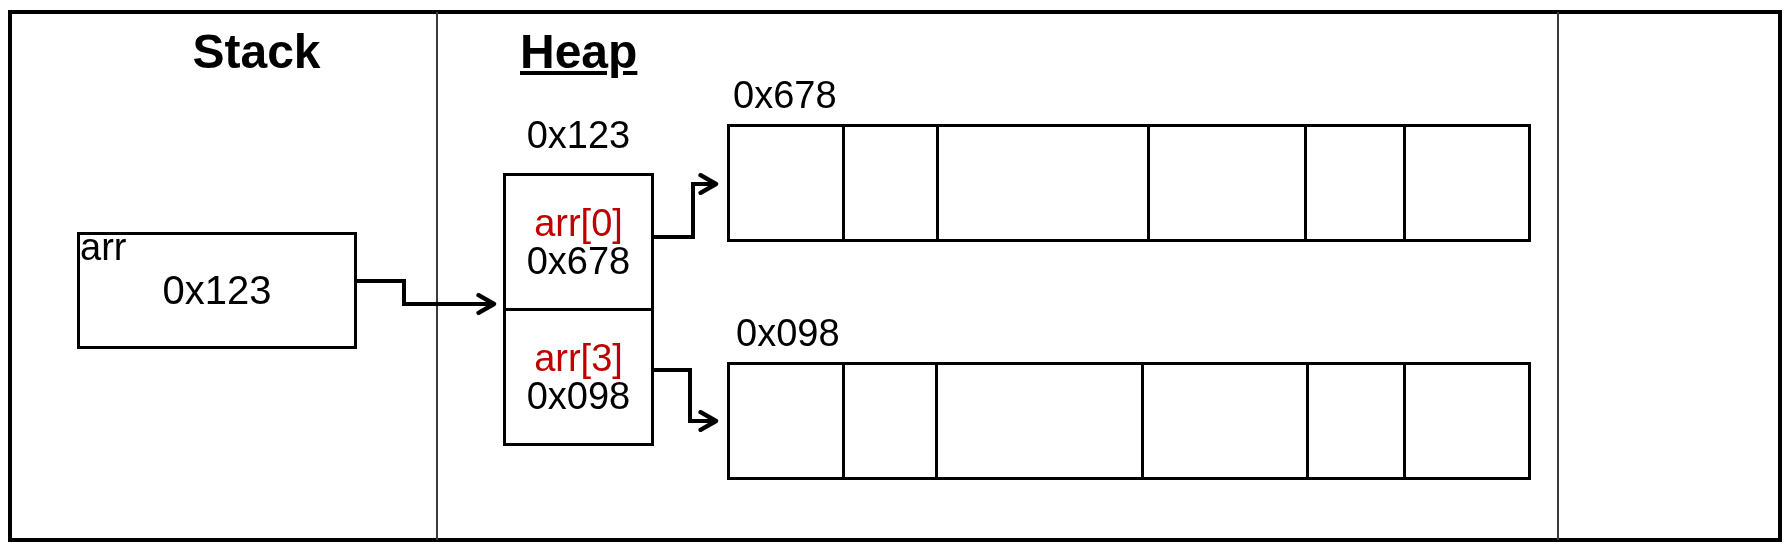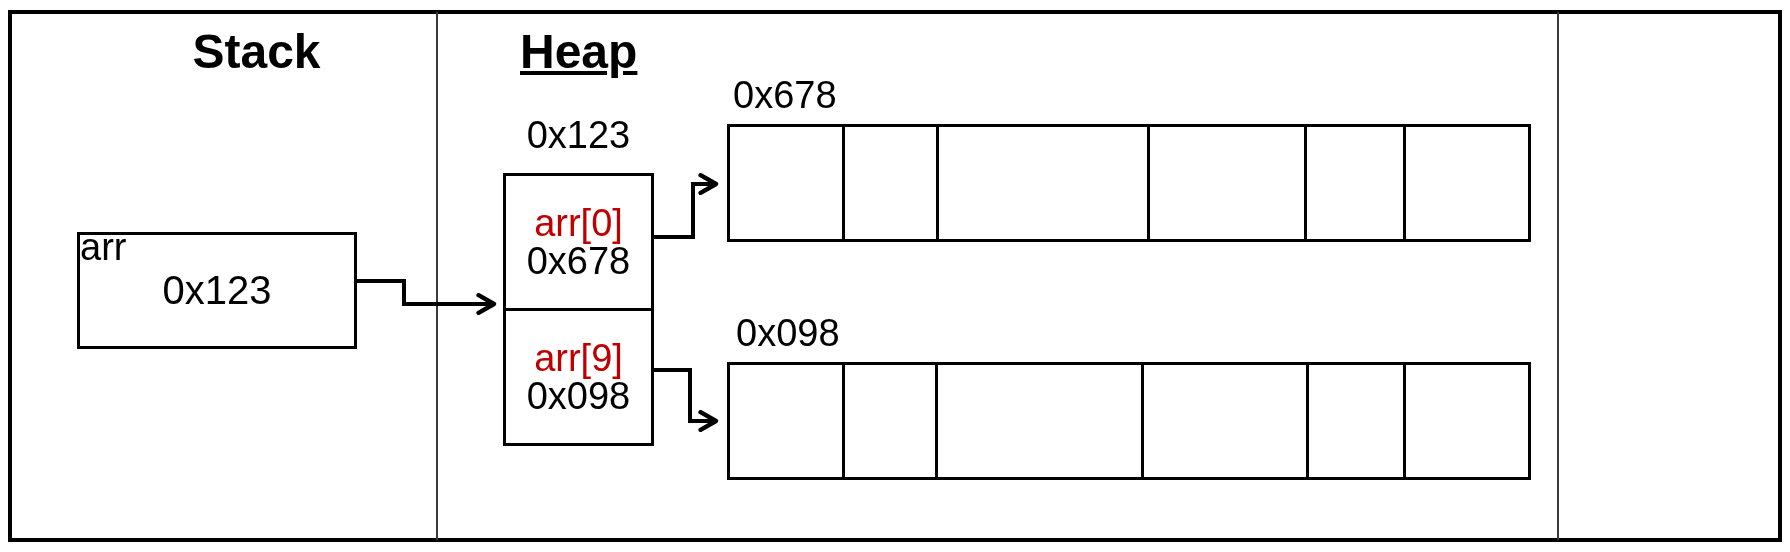--- a/index.html
+++ b/index.html
@@ -117,21 +117,21 @@
     <span class="value">0x123</span>
   </div>
 
   <div class="abs label-text pointer-address-label">0x123</div>
   <div class="abs pointer-box">
     <div class="pointer-slot first">
       <span class="slot-name">arr[0]</span>
       <span class="slot-value">0x678</span>
     </div>
     <div class="pointer-slot">
-      <span class="slot-name">arr[9]</span>
+      <span class="slot-name">arr[3]</span>
       <span class="slot-value">0x098</span>
     </div>
   </div>
 
   <div class="abs label-text array-label-0">0x678</div>
   <div class="abs heap-array array-0">
     <div class="array-cell" style="width:116px"></div>
     <div class="array-cell" style="width:95px"></div>
     <div class="array-cell" style="width:212px"></div>
     <div class="array-cell" style="width:158px"></div>

